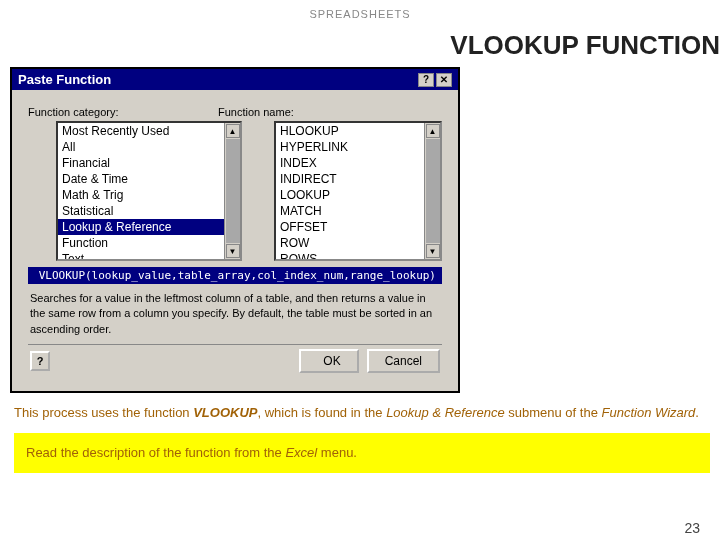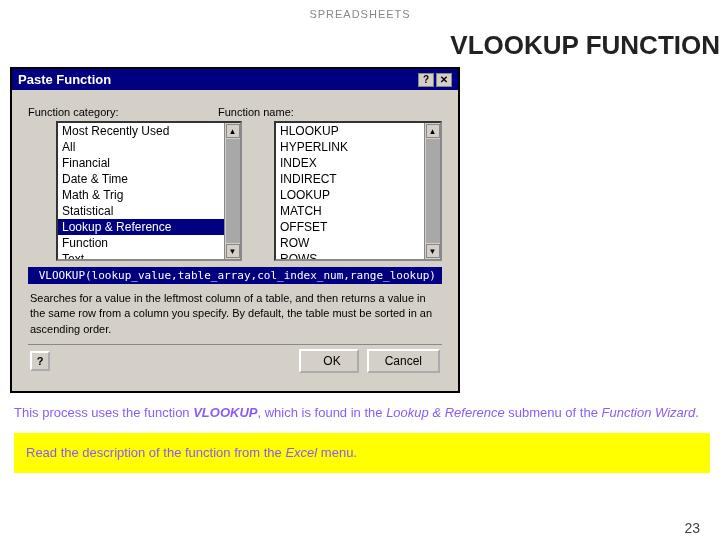--- a/index.html
+++ b/index.html
@@ -212,21 +212,21 @@
     .dialog-btns-right {
       display: flex;
       gap: 8px;
     }
 
     
     .right-panel {
       flex: 1;
       padding: 10px 10px 0 4px;
       font-size: 13px;
-      color: #8b5cf6;
+      color: #a16207;
       line-height: 1.5;
     }
     .info-box-1 {
       margin-bottom: 10px;
     }
     .info-text {
       font-size: 13px;
       line-height: 1.55;
     }
     .info-italic {

